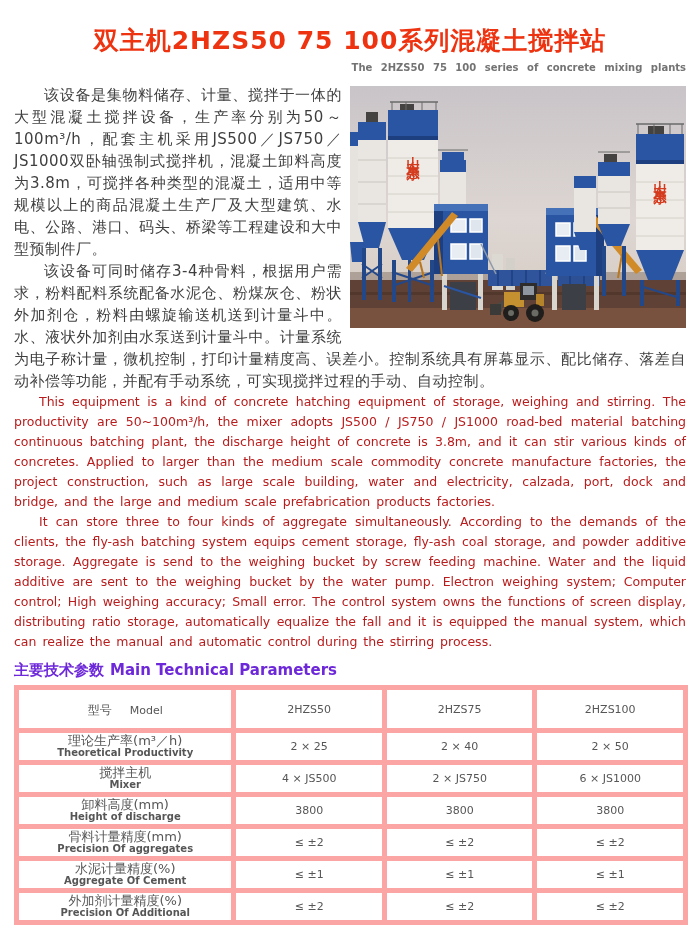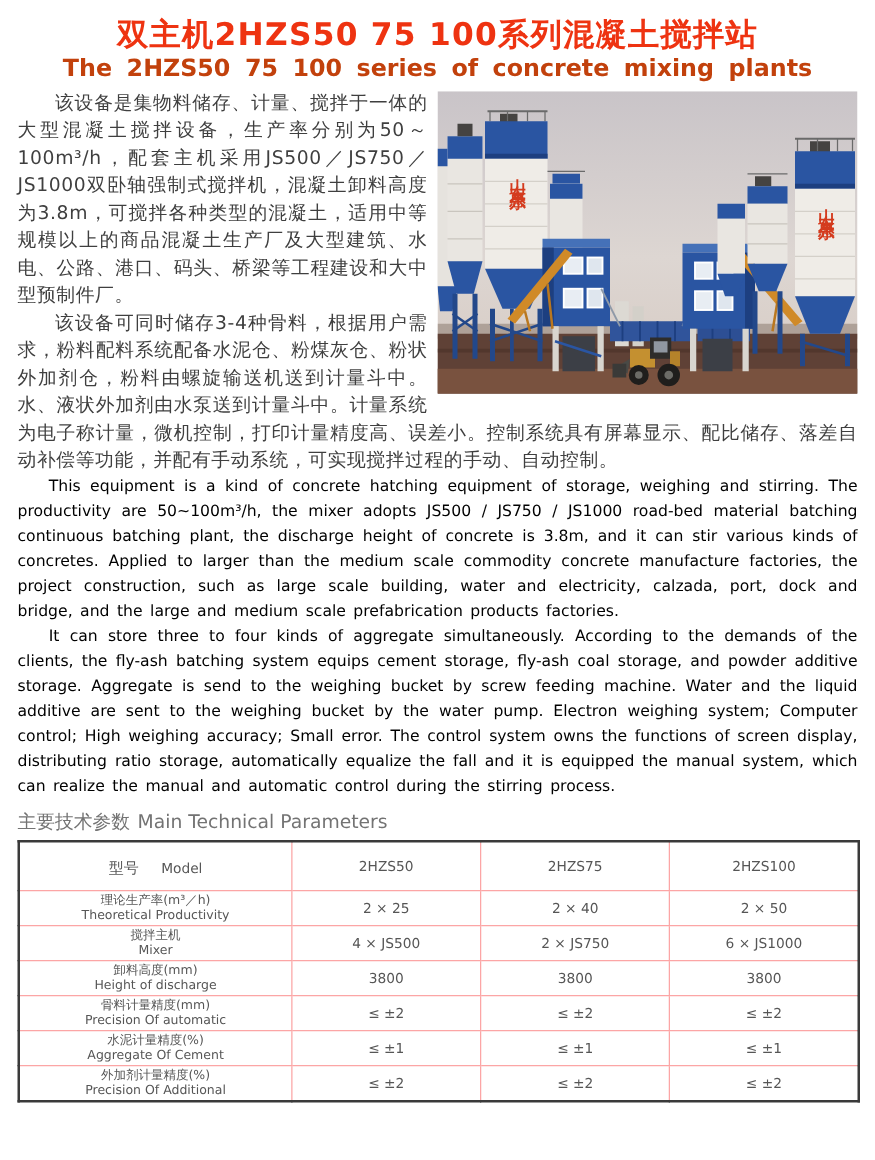--- a/index.html
+++ b/index.html
@@ -1,54 +1,54 @@
 <!DOCTYPE html>
 <html><head>
 <meta charset="utf-8">
 <style>
   html,body { margin:0; padding:0; background:#ffffff; }
   .page {
     position:relative; width:700px; height:928px; margin:0 auto;
-    background:#ffffff; box-sizing:border-box; padding:9px 14px 0 14px;
+    background:#ffffff; box-sizing:border-box; padding:22px 14px 0 14px;
     font-family:"DejaVu Sans","Liberation Sans",sans-serif; overflow:hidden;
   }
   .title {
     margin:4px 0 0 0; text-align:center; color:#ee3311;
     font-size:25px; font-weight:bold; letter-spacing:1px; line-height:30px;
   }
   .subtitle {
-    margin:2px 0 6px 0; text-align:center; color:#c2410c;
-    font-size:19px; font-weight:bold; word-spacing:5px; line-height:20px;
+    margin:2px 0 6px 0; text-align:right; color:#737373;
+    font-size:10px; font-weight:bold; word-spacing:5px; line-height:20px;
   }
   .content { overflow:visible; }
   .photo-fig { float:right; width:336px; height:242px; margin:2px 0 14px 8px; }
   .photo-fig svg { display:block; width:336px; height:242px; }
   p.zh {
     margin:0; font-size:15px; line-height:22px; color:#3f3f3f;
     text-align:justify; text-indent:2em; letter-spacing:0.5px;
   }
   p.en {
-    margin:0; font-size:12.5px; line-height:20px; color:#000000;
+    margin:0; font-size:12.5px; line-height:20px; color:#b91c1c;
     text-align:justify; text-indent:2em; word-spacing:2px;
   }
   .section-title {
-    clear:both; color:#737373; font-size:15px; font-weight:normal;
+    clear:both; color:#6d28d9; font-size:15px; font-weight:bold;
     margin:9px 0 6px 0; line-height:18px;
   }
   .section-title .en-part { margin-left:6px; }
   table.params {
     width:674px; border-collapse:collapse; table-layout:fixed;
     color:#565656; border:2px solid #3a3a3a;
   }
-  table.params td { border:1px solid #fca5a5; text-align:center; vertical-align:middle; padding:1px 2px; }
+  table.params td { border:5px solid #fca5a5; text-align:center; vertical-align:middle; padding:1px 2px; }
   col.c1 { width:32.5%; } col.c2 { width:22.5%; } col.c3 { width:22.5%; } col.c4 { width:22.5%; }
   tr.hdr td { height:36px; }
   tr.mid td { height:24px; }
-  .cell-zh { display:block; font-size:10px; line-height:13px; }
-  .cell-en { display:block; font-size:10px; line-height:12px; }
+  .cell-zh { display:block; font-size:13px; line-height:13px; }
+  .cell-en { display:block; font-size:10px; line-height:12px;font-weight:bold; }
   .val { font-size:11px; }
   .hdr-label-zh { font-size:12px; }
   .hdr-label-en { font-size:11px; margin-left:18px; }
   .silo-text {
     writing-mode:vertical-rl; text-orientation:upright;
     font-size:13px; font-weight:bold; letter-spacing:4px; fill:#d43b1e;
   }
 </style>
 </head>
 <body>
@@ -278,21 +278,21 @@
           <span class="cell-en">Height of discharge</span>
         </td>
         <td class="val">3800</td>
         <td class="val">3800</td>
         <td class="val">3800</td>
       </tr>
 
       <tr class="mid">
         <td>
           <span class="cell-zh">骨料计量精度(mm)</span>
-          <span class="cell-en">Precision Of automatic</span>
+          <span class="cell-en">Precision Of aggregates</span>
         </td>
         <td class="val">≤ ±2</td>
         <td class="val">≤ ±2</td>
         <td class="val">≤ ±2</td>
       </tr>
 
 
       <tr class="mid">
         <td>
           <span class="cell-zh">水泥计量精度(%)</span>

